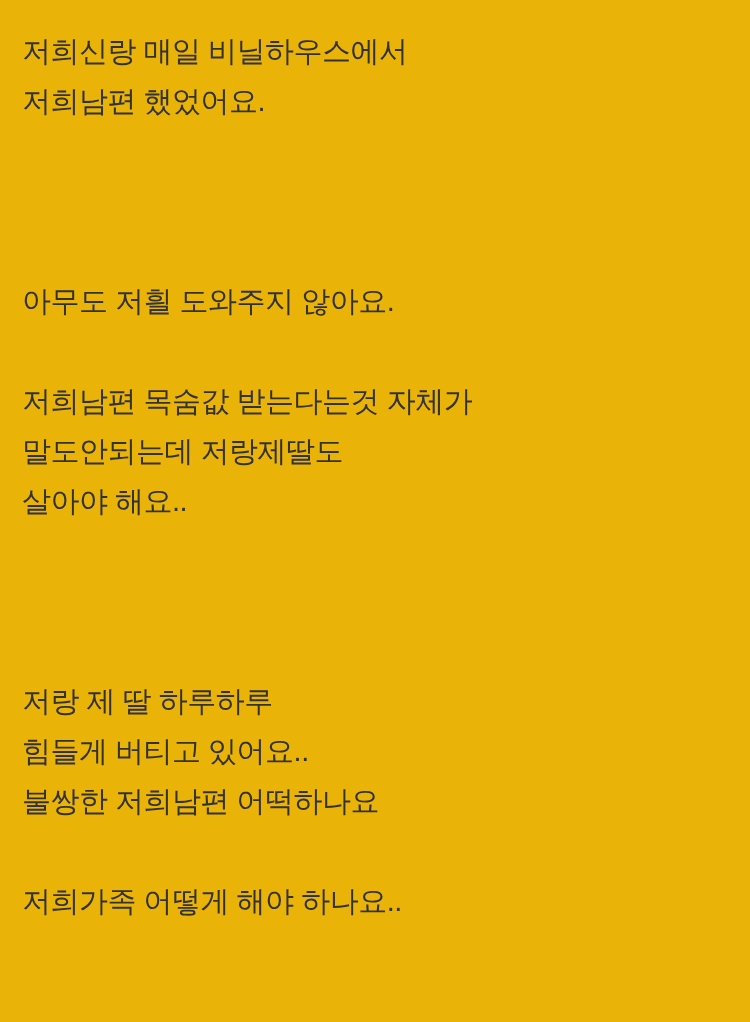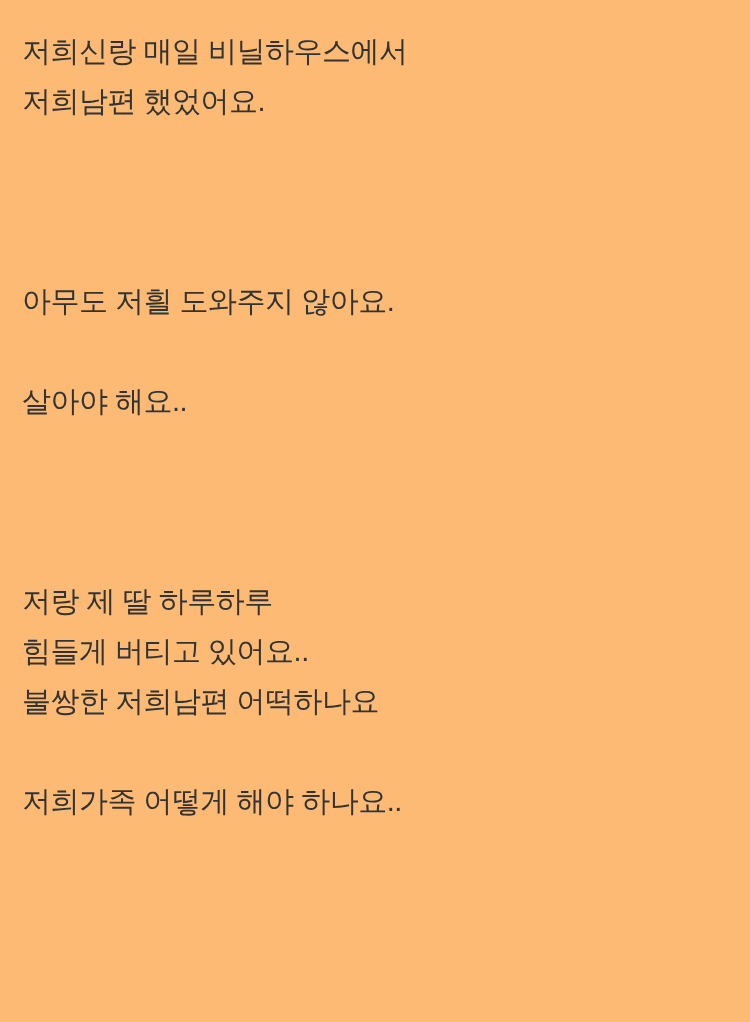--- a/index.html
+++ b/index.html
@@ -10,21 +10,21 @@
   body {
     width: 750px;
     height: 1022px;
     overflow: hidden;
     font-family: "Liberation Sans", "DejaVu Sans", sans-serif;
   }
   .page {
     box-sizing: border-box;
     width: 750px;
     height: 1022px;
-    background: #fdba74;
+    background: #eab308;
     padding: 26px 24px 0 22px;
   }
   .text-block {
     width: 100%;
   }
   .line {
     min-height: 50px;
     line-height: 50px;
     font-size: 29px;
     font-weight: 400;
@@ -38,20 +38,22 @@
 
 <div class="page">
   <div class="text-block">
     <div class="line">저희신랑 매일 비닐하우스에서</div>
     <div class="line">저희남편 했었어요.</div>
     <div class="line"></div>
     <div class="line"></div>
     <div class="line"></div>
     <div class="line">아무도 저흴 도와주지 않아요.</div>
     <div class="line"></div>
+    <div class="line">저희남편 목숨값 받는다는것 자체가</div>
+    <div class="line">말도안되는데 저랑제딸도</div>
     <div class="line">살아야 해요..</div>
     <div class="line"></div>
     <div class="line"></div>
     <div class="line"></div>
     <div class="line">저랑 제 딸 하루하루</div>
     <div class="line">힘들게 버티고 있어요..</div>
     <div class="line">불쌍한 저희남편 어떡하나요</div>
     <div class="line"></div>
     <div class="line">저희가족 어떻게 해야 하나요..</div>
   </div>

